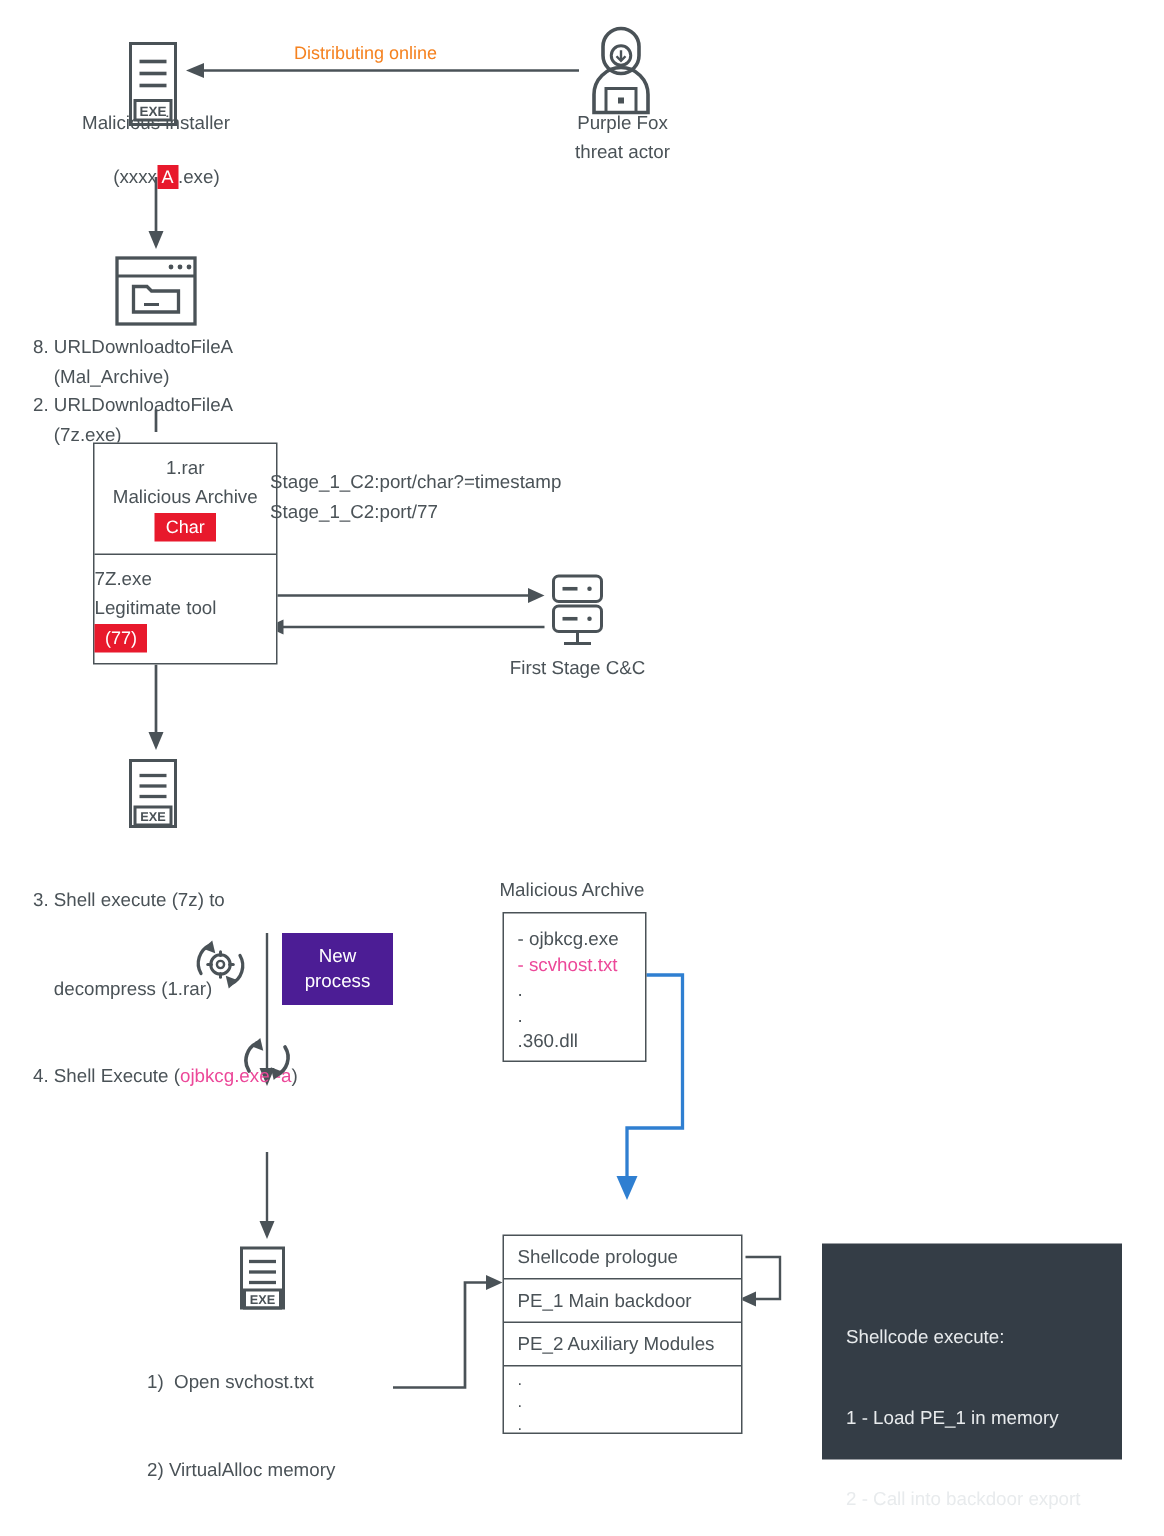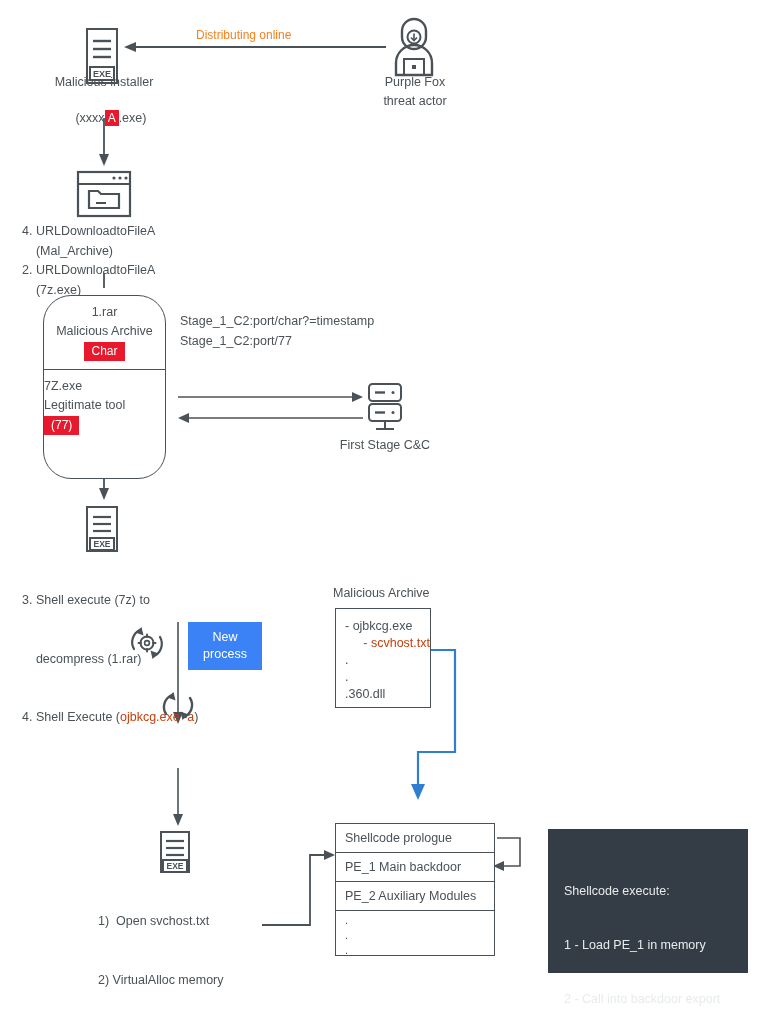--- a/index.html
+++ b/index.html
@@ -19,35 +19,35 @@
     background: #ffffff;
   }
   .abs { position: absolute; }
   .txt {
     font-size: 12.5px;
     line-height: 17px;
     color: #4a5257;
     white-space: pre;
   }
   .txt-c { text-align: center; }
-  .orange { color: #c2410c; text-align: right; }
+  .orange { color: #ec4899; }
   .lbl-orange {
     color: #f58220;
     font-size: 12px;
   }
   .badge-red {
     display: inline-block;
     background: #e8192c;
     color: #ffffff;
     font-size: 12px;
     line-height: 16px;
     padding: 1px 7px 2px 7px;
   }
   .badge-green {
-    background: #3b82f6;
+    background: #4c1d95;
     color: #ffffff;
     font-size: 12.5px;
     line-height: 17px;
     padding: 7px 10px;
     text-align: center;
     white-space: pre;
   }
   .box {
     border: 1.6px solid #4a5257;
     background: #ffffff;
@@ -183,26 +183,26 @@
       <rect x="2" y="2" width="52" height="44" class="stroke" stroke-width="2.2"></rect>
       <line x1="2" y1="14" x2="54" y2="14" class="stroke" stroke-width="2"></line>
       <circle cx="38" cy="8" r="1.6" fill="#4a5257"></circle>
       <circle cx="44" cy="8" r="1.6" fill="#4a5257"></circle>
       <circle cx="50" cy="8" r="1.6" fill="#4a5257"></circle>
       <path d="M 13 38 L 13 21 L 22 21 L 25 24 L 43 24 L 43 38 Z" class="stroke" stroke-width="2.2"></path>
       <line x1="20" y1="33" x2="30" y2="33" class="stroke" stroke-width="2"></line>
     </svg>
   </div>
 
-  <div class="abs list" style="left:22px;top:222px;">4. URLDownloadtoFileA
+  <div class="abs list" style="left:22px;top:222px;">8. URLDownloadtoFileA
     (Mal_Archive)
 2. URLDownloadtoFileA
     (7z.exe)</div>
 
-  <div class="abs box" style="left:43px;top:295px;width:123px;height:184px;border-radius:28px;">
+  <div class="abs box" style="left:62px;top:295px;width:123px;height:148px;">
     <div style="height:74px;border-bottom:1.6px solid #4a5257;box-sizing:border-box;display:flex;flex-direction:column;align-items:center;justify-content:center;gap:2px;">
       <div class="txt txt-c">1.rar</div>
       <div class="txt txt-c">Malicious Archive</div>
       <div class="badge-red">Char</div>
     </div>
     <div style="height:72px;box-sizing:border-box;display:flex;flex-direction:column;align-items:flex-start;justify-content:center;gap:2px;">
       <div class="txt txt-c">7Z.exe</div>
       <div class="txt txt-c">Legitimate tool</div>
       <div class="badge-red">(77)</div>
     </div>

